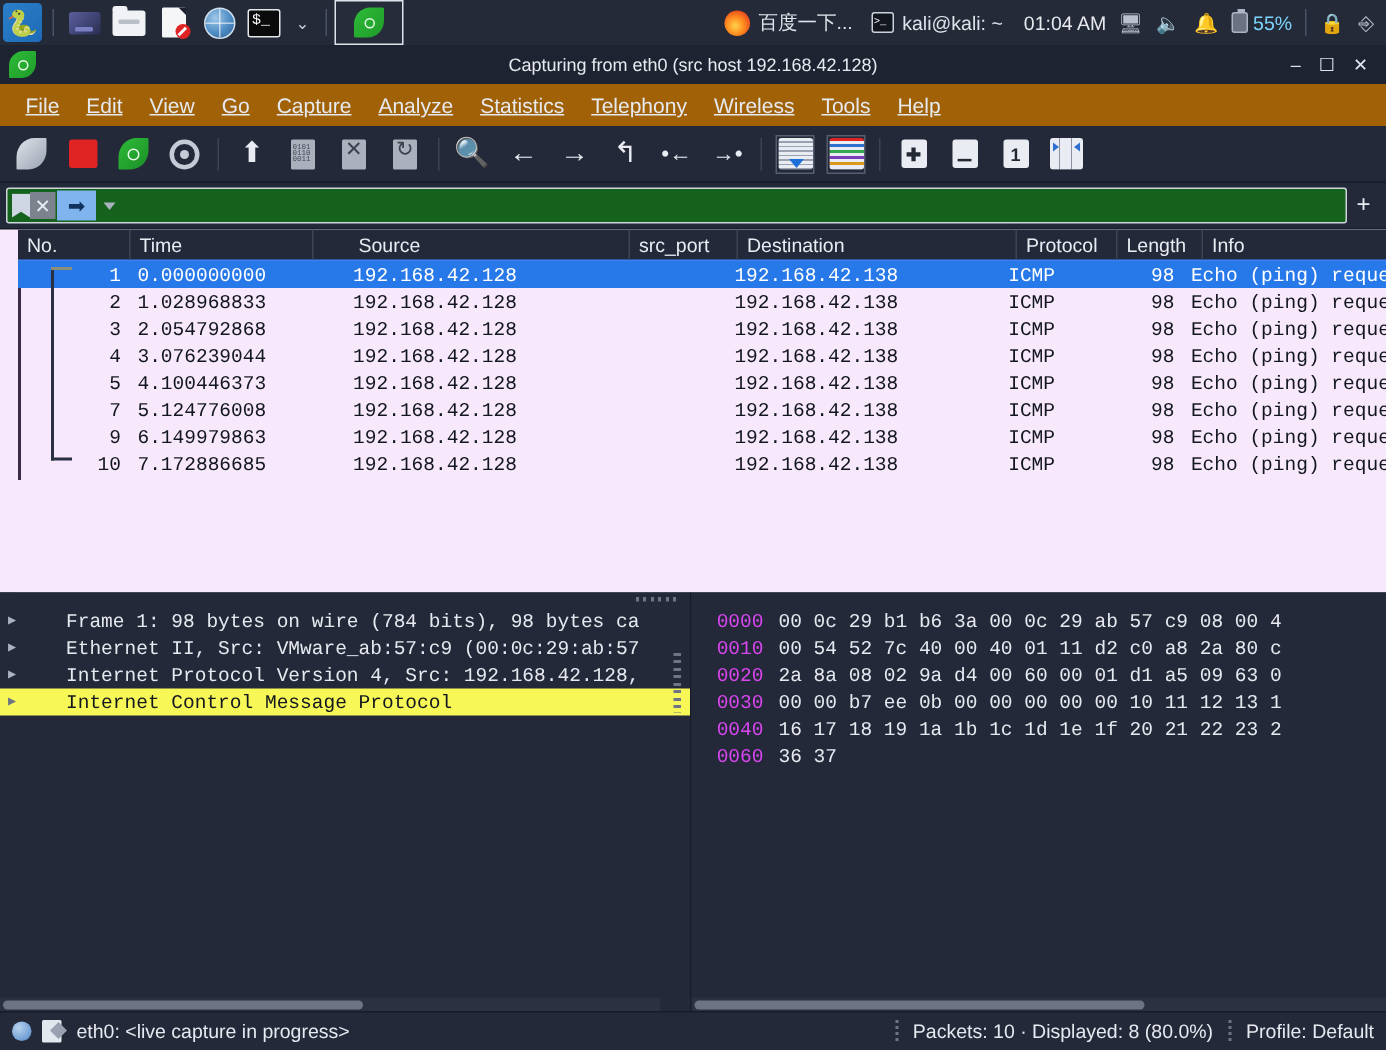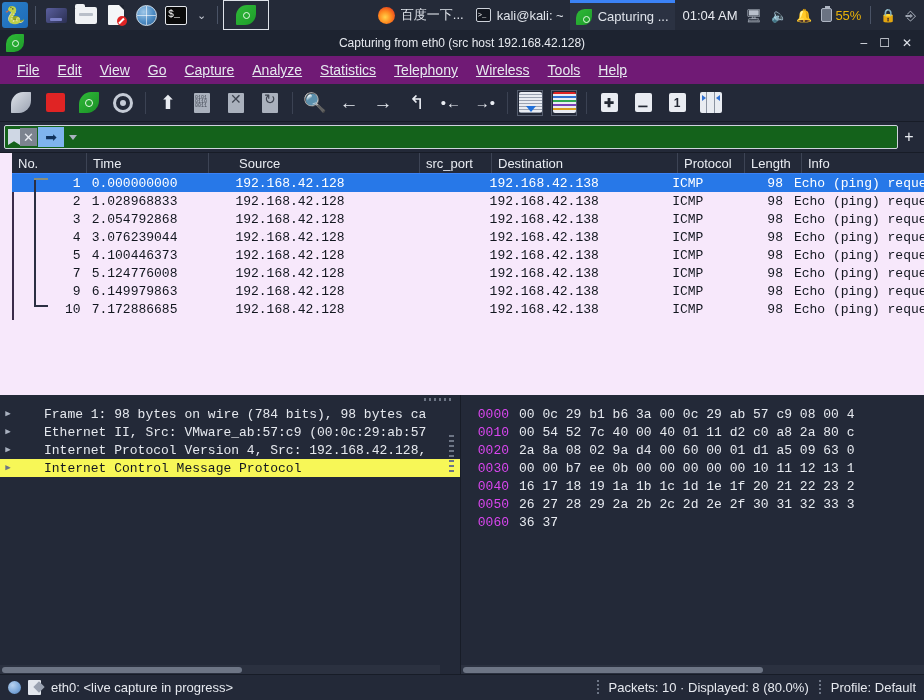--- a/index.html
+++ b/index.html
@@ -91,21 +91,21 @@
     font-size:13px;color:#dfe3ea; white-space:nowrap;
   }
   .tb-win.capturing { border-top: 3px solid #3b82f6; background:#2b3242; }
   .ic-ff { width:17px;height:17px;border-radius:50%;
     background: radial-gradient(circle at 42% 60%, #ffd24a 0%, #ff8a1f 42%, #e8491d 75%, #c4331d 100%);}
   .ic-term-sm{width:15px;height:14px;background:#12161f;border:1px solid #cdd2db;border-radius:2px;
     font-family:"Liberation Mono",monospace;font-size:7px;color:#fff;display:flex;align-items:center;padding-left:1px;}
   .tb-clock { padding:0 8px; font-size:13px; color:#e8eaf0; flex:0 0 auto;}
   .tb-tray { display:flex; align-items:center; gap:9px; padding-right:8px; flex:0 0 auto;}
   .tray-gl { font-size:13px; color:#b9c0cc; line-height:1;}
-  .tray-batt { display:flex; align-items:center; gap:3px; font-size:13px; color:#eab308;}
+  .tray-batt { display:flex; align-items:center; gap:3px; font-size:13px; color:#7dd3fc;}
   .batt-body{width:11px;height:14px;border:1px solid #aeb5c2;border-radius:2px;position:relative;background:#6b7382;}
   .batt-body:before{content:"";position:absolute;top:-3px;left:3px;width:5px;height:2px;background:#aeb5c2;}
   .tb-sep2 { width:1px;height:18px;background:#4a5366; flex:0 0 auto;}
 
   
   #ws-window {
     position: absolute; top: 30px; left: 0;
     width: 924px; height: 670px;
     background: #232938;
     display: flex; flex-direction: column;
@@ -123,21 +123,21 @@
   .wshark-fin-sm:after{content:"";position:absolute;left:6px;top:6px;width:5px;height:5px;border-radius:50%;border:1px solid #e9fbe9;}
   #ws-title-text {
     position:absolute; left:0; right:0; text-align:center;
     font-size: 12px; color: #e6e9ef; pointer-events:none;
   }
   .win-btns { margin-left:auto; display:flex; align-items:center; gap:12px; padding-right:12px; z-index:2;}
   .win-btn { color:#dfe3ea; font-size:12px; line-height:1; cursor:default;}
 
   
   #ws-menubar {
-    height: 28px; background: #701a75;
+    height: 28px; background: #a16207;
     display: flex; align-items: center; padding-left: 8px;
     flex: 0 0 auto;
   }
   .menu-item {
     font-size: 14px; color: #e6e9ef; padding: 3px 9px;
   }
   .menu-item u { text-decoration: underline; }
 
   
   #ws-toolbar {
@@ -344,24 +344,20 @@
   <div class="tb-spacer"></div>
 
   <div class="tb-win">
     <span class="ic-ff"></span>
     <span>百度一下...</span>
   </div>
   <div class="tb-win">
     <span class="ic-term-sm">&gt;_</span>
     <span>kali@kali: ~</span>
   </div>
-  <div class="tb-win capturing">
-    <span class="wshark-fin" style="width:16px;height:16px;"></span>
-    <span>Capturing ...</span>
-  </div>
 
   <div class="tb-clock">01:04 AM</div>
   <div class="tb-tray">
     <span class="tray-gl">🖥</span>
     <span class="tray-gl">🔈</span>
     <span class="tray-gl">🔔</span>
     <span class="tray-batt">
       <span class="batt-body"></span>
       <span>55%</span>
     </span>
@@ -629,24 +625,20 @@
         </div>
         <div class="brow">
           <span class="boff">0030</span>
           <span class="bhex">00 00 b7 ee 0b 00 00 00   00 00 10 11 12 13 1</span>
         </div>
         <div class="brow">
           <span class="boff">0040</span>
           <span class="bhex">16 17 18 19 1a 1b 1c 1d   1e 1f 20 21 22 23 2</span>
         </div>
         <div class="brow">
-          <span class="boff">0050</span>
-          <span class="bhex">26 27 28 29 2a 2b 2c 2d   2e 2f 30 31 32 33 3</span>
-        </div>
-        <div class="brow">
           <span class="boff">0060</span>
           <span class="bhex">36 37</span>
         </div>
       </div>
       <div id="bytes-hscroll">
         <div class="thumb"></div>
       </div>
     </div>
   </div>
 

